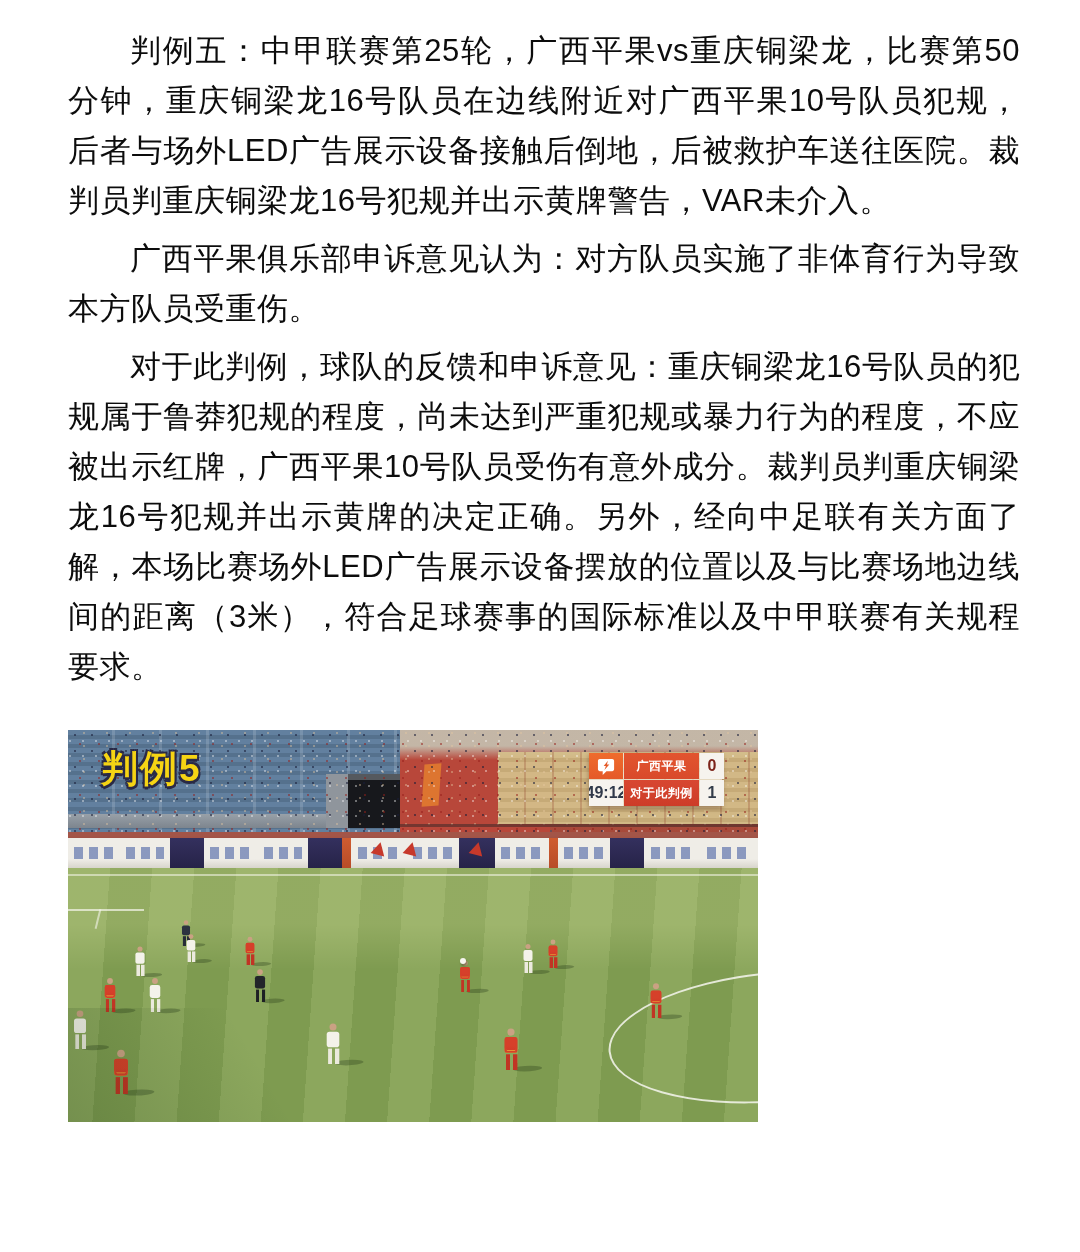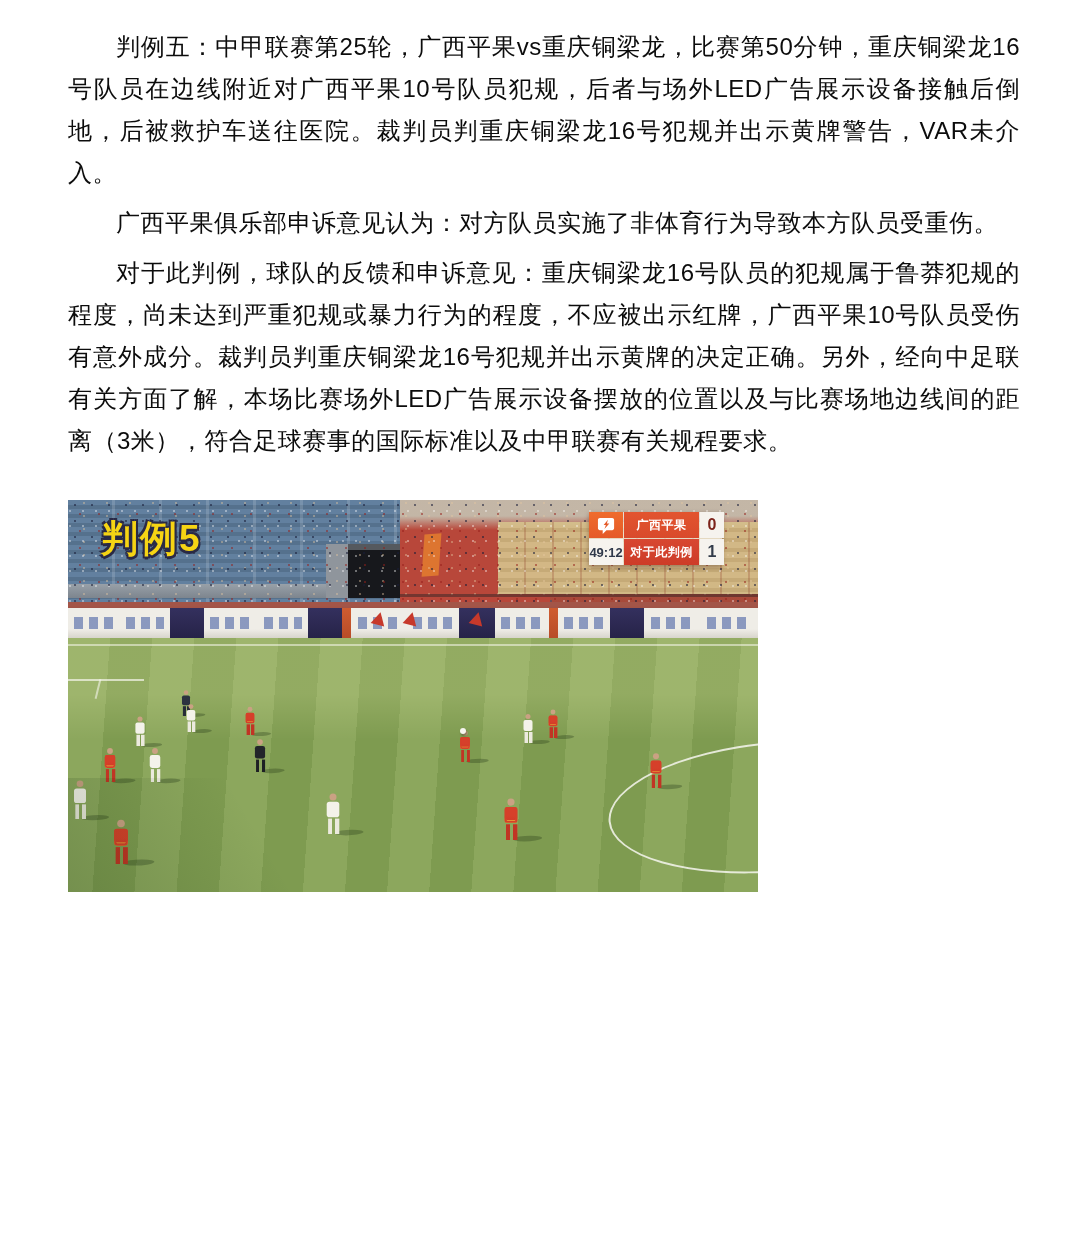--- a/index.html
+++ b/index.html
@@ -1,21 +1,21 @@
 <!DOCTYPE html>
 <html><head>
 <meta charset="utf-8">
 <style>
   html,body{margin:0;padding:0;background:#fff;}
   body{width:1080px;font-family:"Liberation Sans","DejaVu Sans",sans-serif;color:#111;}
   .content{padding:26px 60px 40px 68px;}
   .content p{
     margin:0 0 8px 0;
-    font-size:24px;
-    line-height:42px;
+    font-size:31px;
+    line-height:50px;
     text-align:justify;
     text-indent:2em;
     letter-spacing:.5px;
     color:#0c0c0c;
   }
   
   figure.photo{
     position:relative;margin:38px 0 28px 0;padding:0;
     width:690px;height:392px;overflow:hidden;background:#7d9a50;
   }
@@ -97,26 +97,26 @@
   .player.referee .l{background:linear-gradient(90deg,#1e2024 0 38%,transparent 38% 62%,#1e2024 62%);}
   .player.official .t{background:#2c3340;}
   .player.official .l{background:linear-gradient(90deg,#262c38 0 38%,transparent 38% 62%,#262c38 62%);}
   .ball{position:absolute;width:6px;height:6px;border-radius:50%;background:#f6f5ef;
     box-shadow:1px 2px 2px rgba(20,40,10,.4);transform:translate(-50%,-50%);}
   
   .case-label{position:absolute;left:33px;top:14px;font-size:37px;font-weight:bold;
     color:#f6d414;letter-spacing:2px;
     text-shadow:-2px -2px 0 #2a2a46,2px -2px 0 #2a2a46,-2px 2px 0 #2a2a46,2px 2px 0 #2a2a46,0 3px 0 #2a2a46;}
   
-  .scoreboard{position:absolute;left:521px;top:12px;width:133px;height:53px;
+  .scoreboard{position:absolute;left:521px;top:23px;width:133px;height:53px;
     display:grid;grid-template-columns:34px 75px 24px;grid-template-rows:26px 26px;gap:1px;
     background:rgba(255,255,255,.55);box-shadow:0 2px 5px rgba(40,10,5,.35);font-weight:bold;}
   .sb-cell{display:flex;align-items:center;justify-content:center;overflow:hidden;}
   .sb-logo{background:linear-gradient(180deg,#ef6c2d,#e55a28);}
-  .sb-time{background:#f6f3ee;color:#30394a;font-size:13px;}
+  .sb-time{background:#f6f3ee;color:#30394a;font-size:16px;}
   .sb-home{background:linear-gradient(180deg,#e2542f,#d94a2b);color:#fff;font-size:12px;letter-spacing:.5px;}
   .sb-away{background:linear-gradient(180deg,#d84731,#cd3c28);color:#fff;font-size:12px;letter-spacing:.5px;}
   .sb-score-home{background:#f6f3ee;color:#7c231a;font-size:16px;}
   .sb-score-away{background:#f6f3ee;color:#333c4a;font-size:16px;}
 </style>
 </head>
 <body>
 
 <div class="content">
   <p>判例五：中甲联赛第25轮，广西平果vs重庆铜梁龙，比赛第50分钟，重庆铜梁龙16号队员在边线附近对广西平果10号队员犯规，后者与场外LED广告展示设备接触后倒地，后被救护车送往医院。裁判员判重庆铜梁龙16号犯规并出示黄牌警告，VAR未介入。</p>

